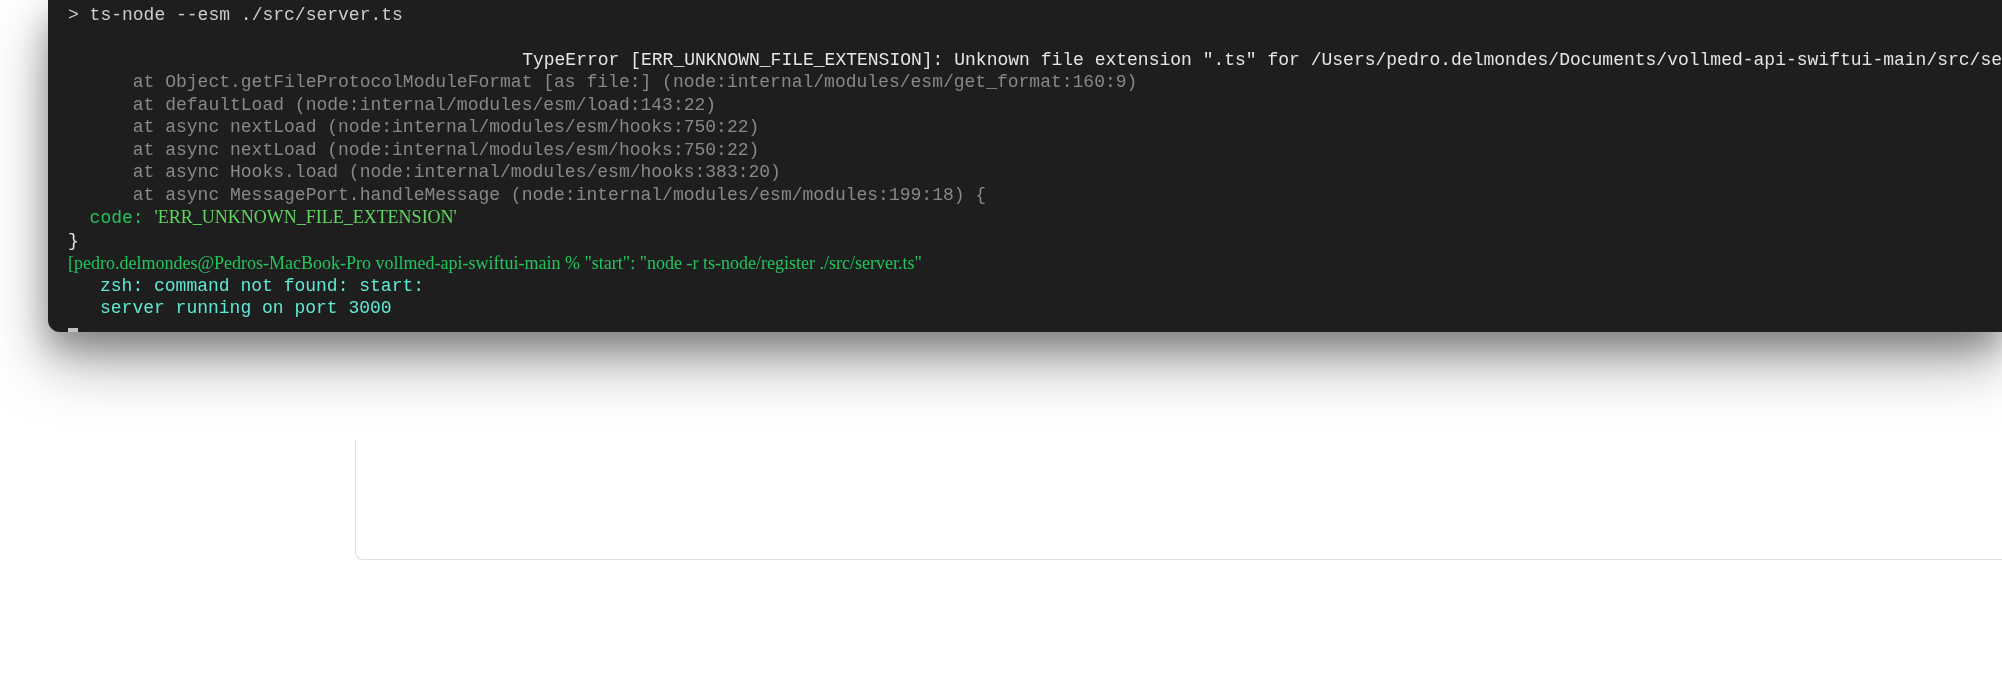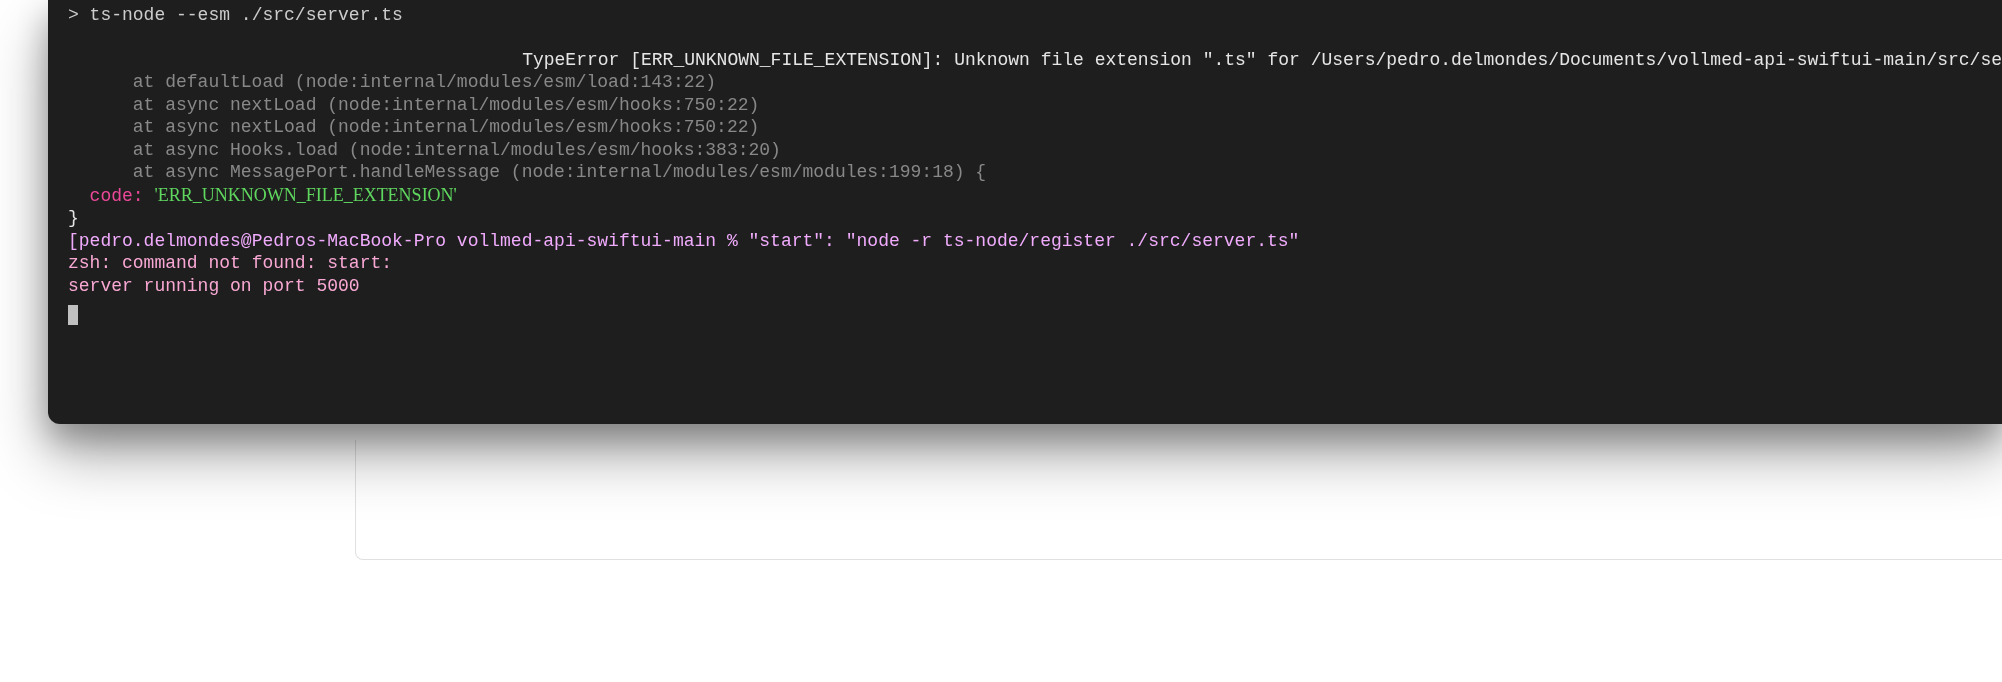--- a/index.html
+++ b/index.html
@@ -20,21 +20,21 @@
     
     .terminal-window {
       position: absolute;
       top: 0;
       left: 48px;
       right: 0;
       background: #1e1e1e;
       border-radius: 0 0 0 12px;
       box-shadow: 0 30px 60px rgba(0, 0, 0, 0.35), 0 15px 30px rgba(0, 0, 0, 0.25);
       padding: 4px 0 16px 20px;
-      height: 424px;
+      height: 332px;
       overflow: hidden;
       white-space: nowrap;
     }
     
     .line {
       display: block;
     }
     
     .command {
       color: #cccccc;
@@ -49,38 +49,40 @@
     .stack-trace {
       color: #888888;
       padding-left: 6ch;
     }
     
     .stack-trace-indent {
       padding-left: 2ch;
     }
     
     .code-label {
-      color: #ec4899;
+      color: #22c55e;
     }
     
     .error-code {
       color: #5fd75f;
       font-family: Liberation Serif, serif;
     }
     
     .brace {
       color: #e5e5e5;
     }
     
     .shell-prompt {
-      color: #f0abfc;
+      color: #22c55e;
+      font-family: Liberation Serif, serif;
     }
     
     .output {
-      color: #f9a8d4;
+      color: #5eead4;
+      margin-left: 32px;
     }
     
     .cursor {
       display: inline-block;
       width: 10px;
       height: 20px;
       background: #c0c0c0;
       vertical-align: text-bottom;
       margin-top: 8px;
     }
@@ -104,24 +106,25 @@
   </style>
 </head>
 <body>
 
 <div class="background-panel"></div>
 
 <div class="terminal-window">
   <span class="line command">&gt; ts-node --esm ./src/server.ts</span>
   <div class="blank"></div>
   <span class="line error-title">TypeError [ERR_UNKNOWN_FILE_EXTENSION]: Unknown file extension ".ts" for /Users/pedro.delmondes/Documents/vollmed-api-swiftui-main/src/se</span>
+  <span class="line stack-trace">at Object.getFileProtocolModuleFormat [as file:] (node:internal/modules/esm/get_format:160:9)</span>
   <span class="line stack-trace">at defaultLoad (node:internal/modules/esm/load:143:22)</span>
   <span class="line stack-trace">at async nextLoad (node:internal/modules/esm/hooks:750:22)</span>
   <span class="line stack-trace">at async nextLoad (node:internal/modules/esm/hooks:750:22)</span>
   <span class="line stack-trace">at async Hooks.load (node:internal/modules/esm/hooks:383:20)</span>
   <span class="line stack-trace">at async MessagePort.handleMessage (node:internal/modules/esm/modules:199:18) {</span>
   <span class="line stack-trace-indent"><span class="code-label">code: </span><span class="error-code">'ERR_UNKNOWN_FILE_EXTENSION'</span></span>
   <span class="line brace">}</span>
   <span class="line shell-prompt">[pedro.delmondes@Pedros-MacBook-Pro vollmed-api-swiftui-main % "start": "node -r ts-node/register ./src/server.ts"</span>
   <span class="line output">zsh: command not found: start:</span>
-  <span class="line output">server running on port 5000</span>
+  <span class="line output">server running on port 3000</span>
   <span class="cursor"></span>
 </div>
 
 </body></html>

